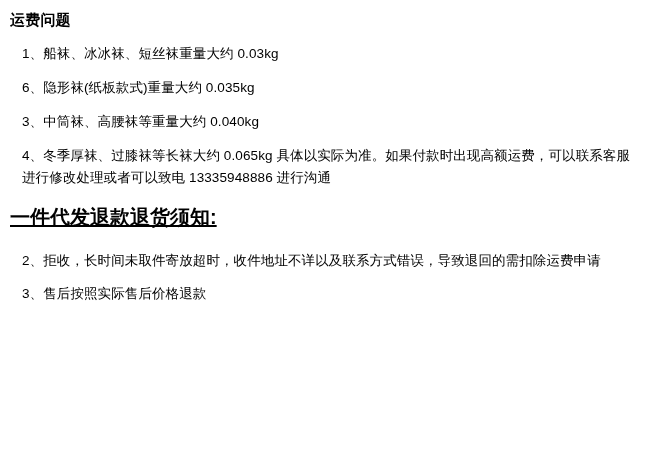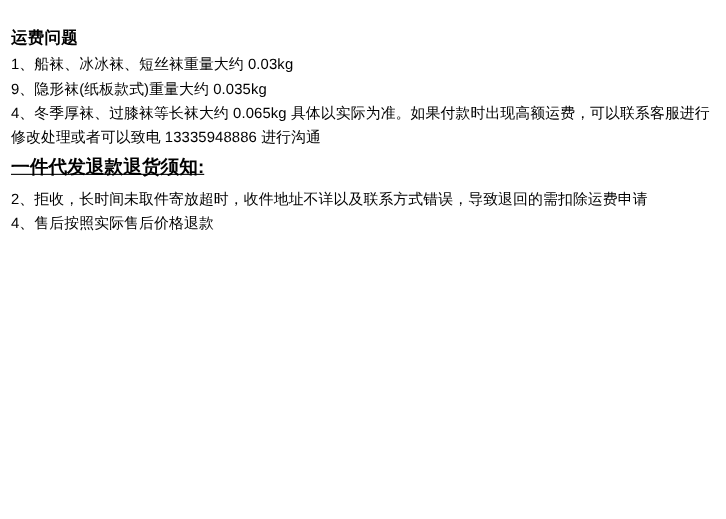--- a/index.html
+++ b/index.html
@@ -18,57 +18,58 @@
     width: 660px;
     height: 472px;
     box-sizing: border-box;
     padding: 8px 10px 0 10px;
     position: relative;
   }
   .section-title {
     font-size: 15px;
     font-weight: bold;
     line-height: 1.55;
-    margin: 15px 0 2px 0;
+    margin: 0 0 2px 0;
     letter-spacing: 0.2px;
   }
   .line {
     font-size: 13.5px;
     line-height: 1.62;
-    margin: 0;
+    margin: 12px;
     letter-spacing: 0.1px;
   }
   .line.indent {
     text-indent: 28px;
   }
   .underline-title {
-    font-size: 17px;
+    font-size: 20px;
     font-weight: bold;
     text-decoration: underline;
     line-height: 1.6;
     margin: 2px 0 2px 0;
   }
   .tight {
     margin-top: 1px;
   }
   .gap-sm { height: 3px; }
 </style>
 </head>
 <body>
 
 <div class="page">
 
   <div>
     <div class="section-title">运费问题</div>
     <div class="line">1、船袜、冰冰袜、短丝袜重量大约 0.03kg</div>
-    <div class="line">9、隐形袜(纸板款式)重量大约 0.035kg</div>
+    <div class="line">6、隐形袜(纸板款式)重量大约 0.035kg</div>
+    <div class="line">3、中筒袜、高腰袜等重量大约 0.040kg</div>
     <div class="line">4、冬季厚袜、过膝袜等长袜大约 0.065kg 具体以实际为准。如果付款时出现高额运费，可以联系客服进行修改处理或者可以致电 13335948886 进行沟通</div>
   </div>
 
 
   <div>
     <div class="underline-title">一件代发退款退货须知:</div>
     <div class="gap-sm"></div>
     <div class="line">2、拒收，长时间未取件寄放超时，收件地址不详以及联系方式错误，导致退回的需扣除运费申请</div>
-    <div class="line">4、售后按照实际售后价格退款</div>
+    <div class="line">3、售后按照实际售后价格退款</div>
   </div>
 
 </div>
 
 </body></html>

